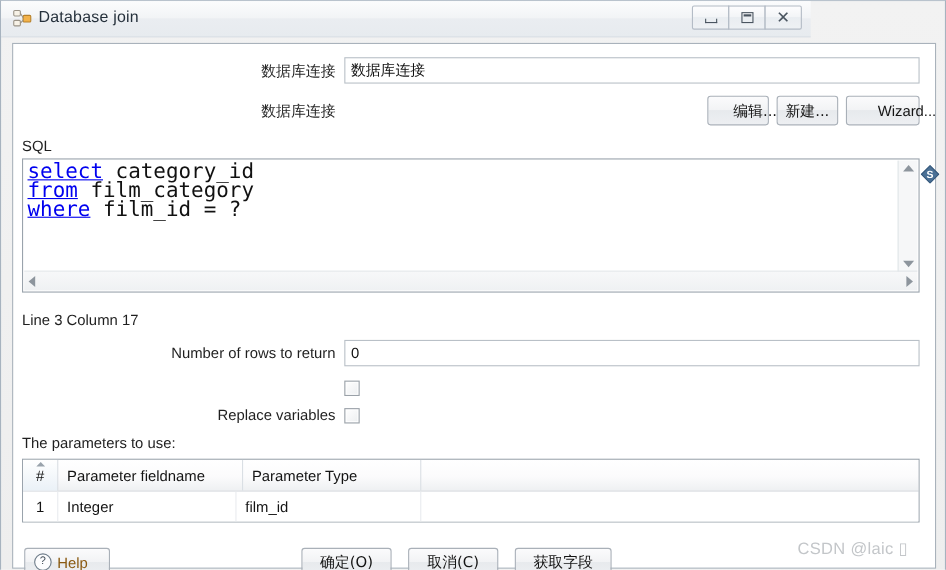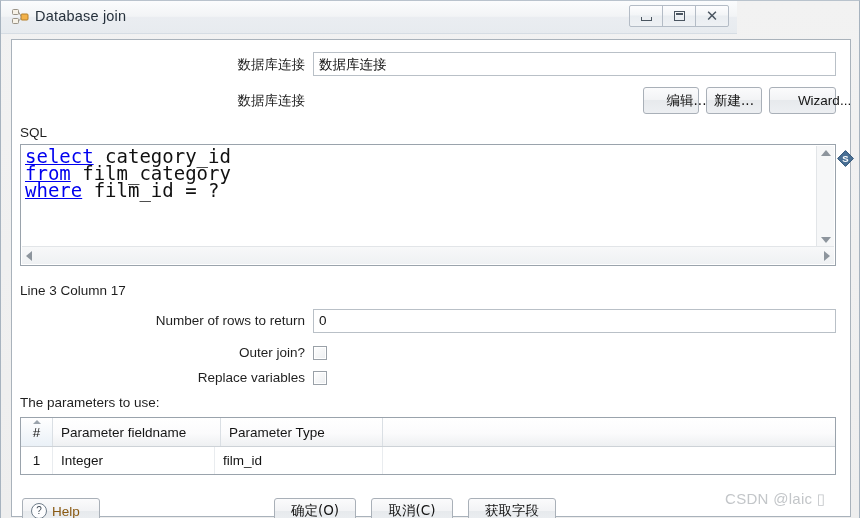--- a/index.html
+++ b/index.html
@@ -246,21 +246,20 @@
         <polygon points="8.5,0.6 16.4,8.5 8.5,16.4 0.6,8.5" fill="#4a7095" stroke="#2f5377" stroke-width="1"></polygon>
         <text x="8.5" y="12" text-anchor="middle" font-size="9.5" font-family="Liberation Sans, sans-serif" font-weight="bold" fill="#ffffff">S</text>
       </svg>
     </span>
 
     <div class="section-lbl" style="left:8px;top:243px;">Line 3 Column 17</div>
 
     <div class="lbl" style="left:18px;top:273px;width:275px;">Number of rows to return</div>
     <div class="tfield" style="left:301px;top:269px;width:523px;height:24px;">0</div>
 
-    <div class="lbl" style="left:18px;top:305px;width:275px;">Outer join?</div>
     <div class="cbox" style="left:301px;top:306px;"></div>
 
     <div class="lbl" style="left:18px;top:330px;width:275px;">Replace variables</div>
     <div class="cbox" style="left:301px;top:331px;"></div>
 
     <div class="section-lbl" style="left:8px;top:355px;">The parameters to use:</div>
 
     <div class="tbl" style="left:8px;top:377px;width:816px;height:58px;">
       <div class="thead">
         <div class="th idx" style="width:32px;">

